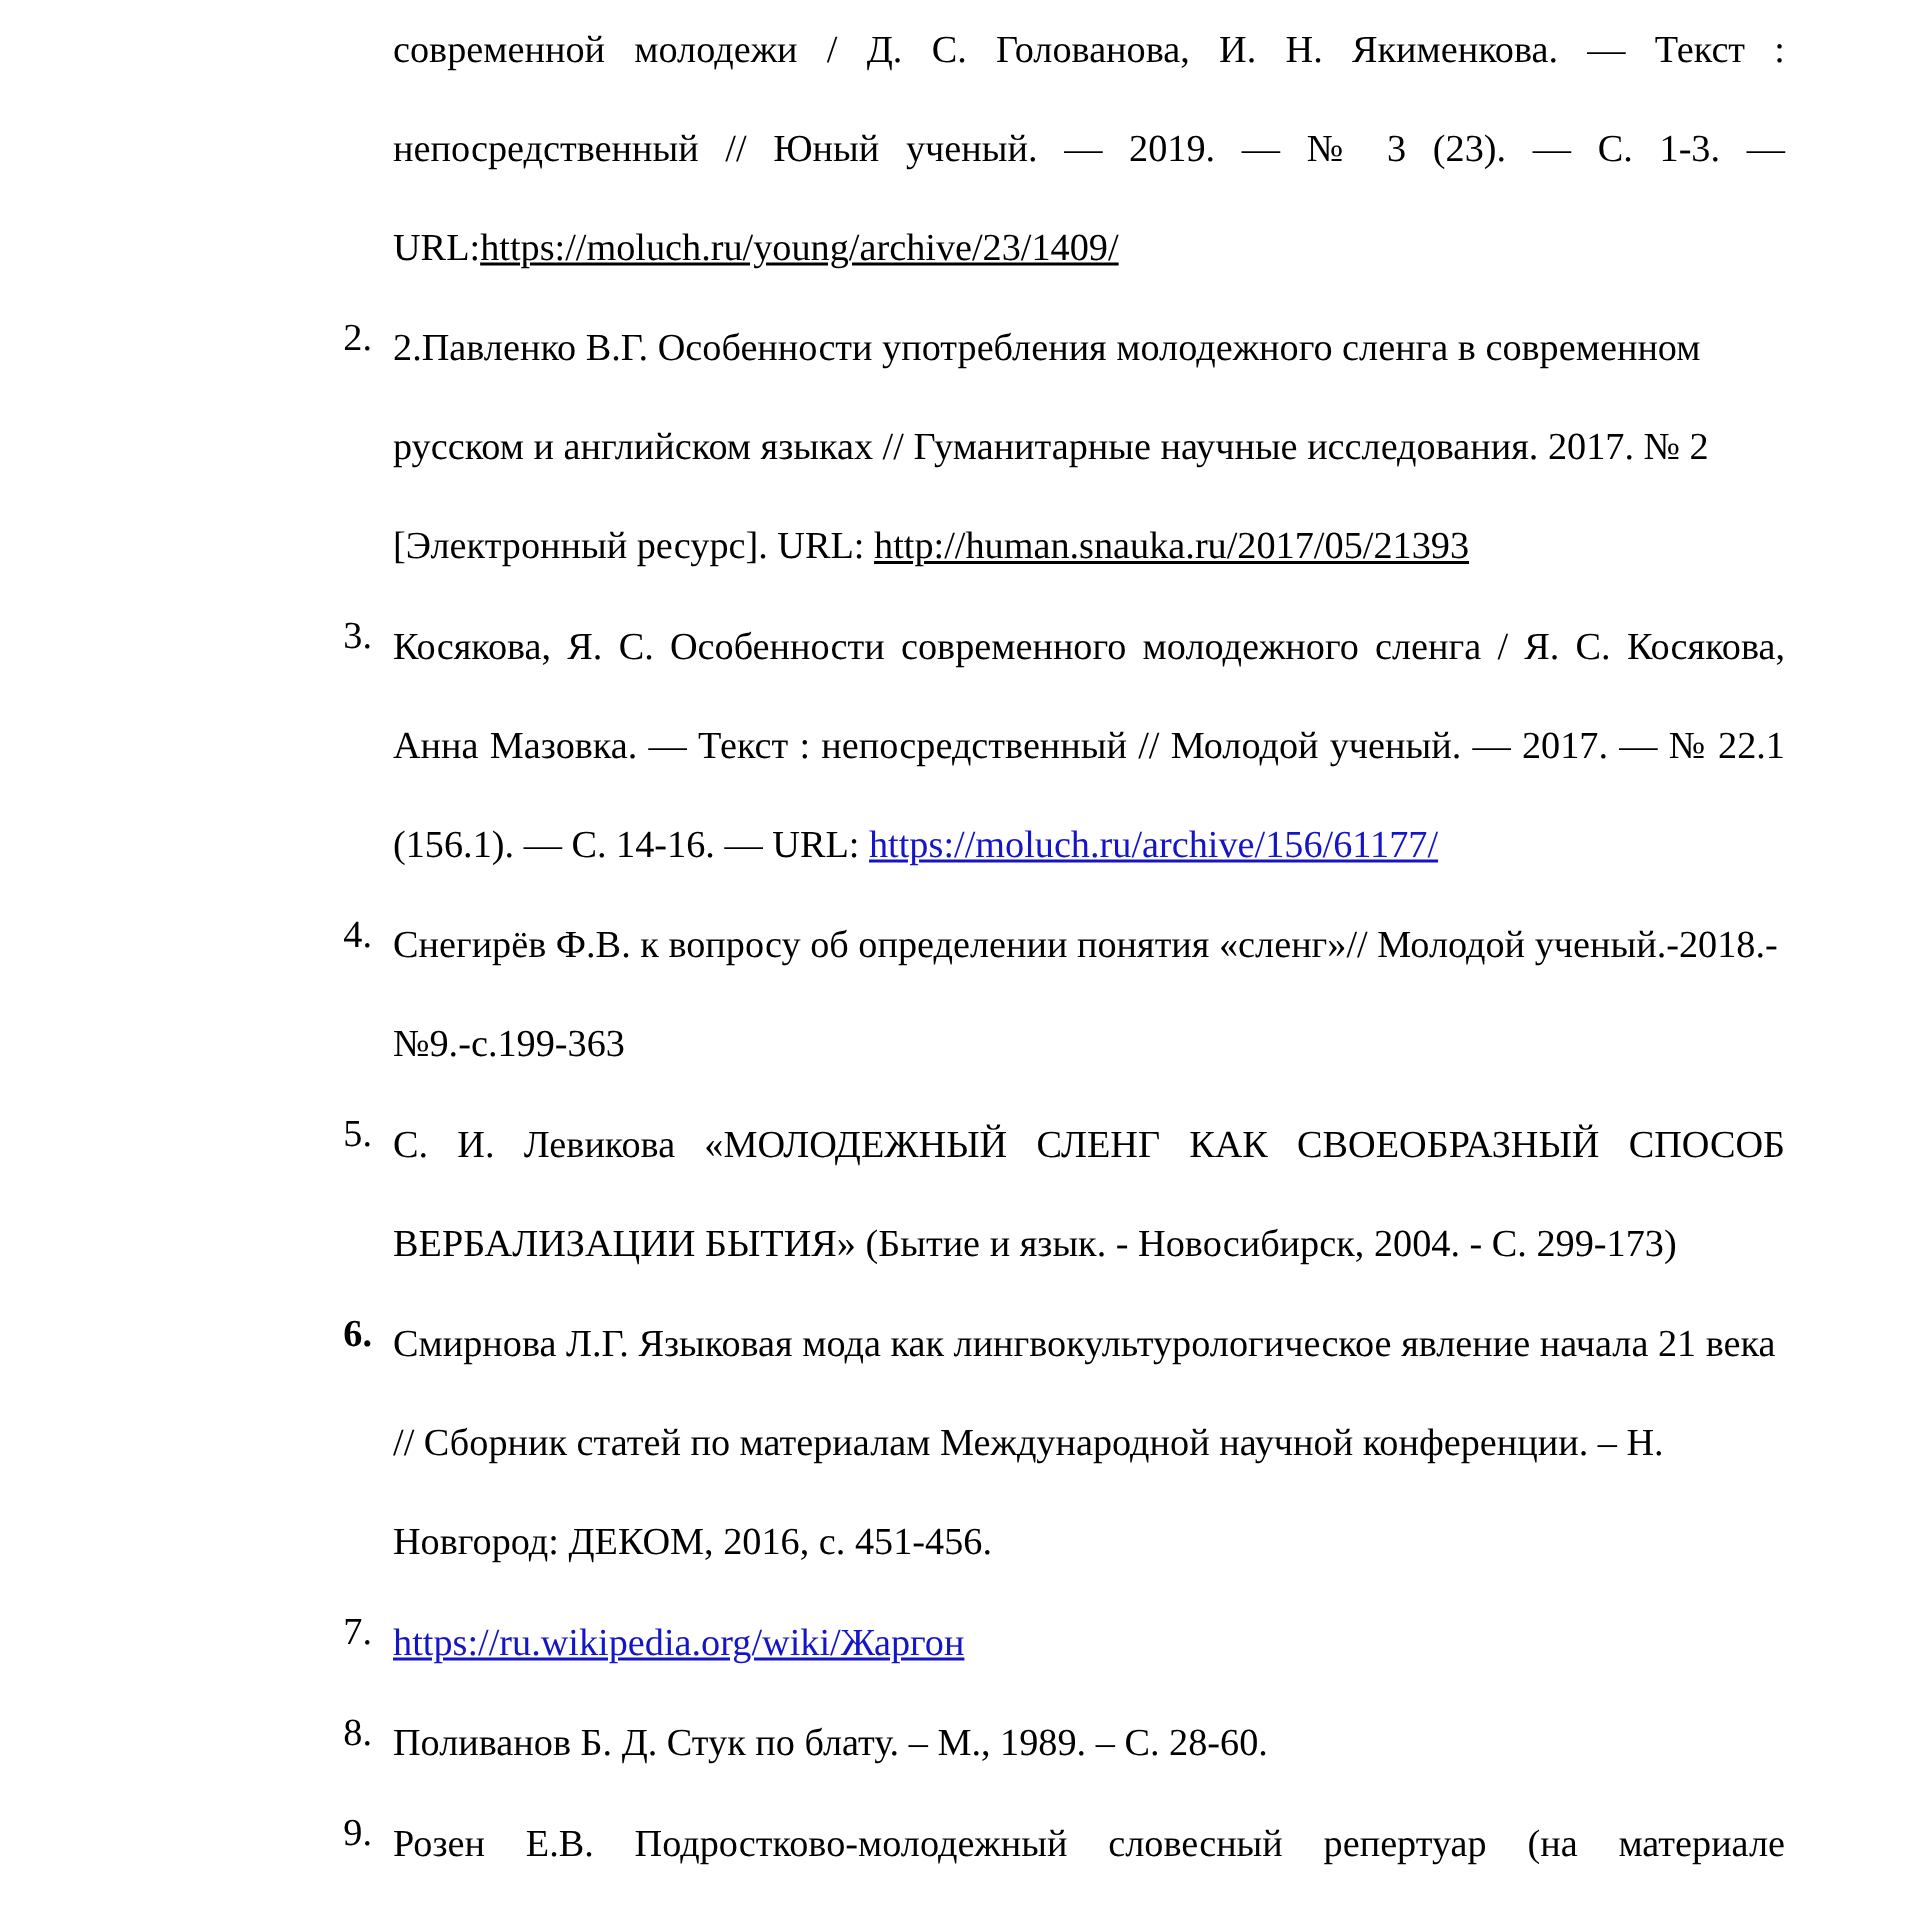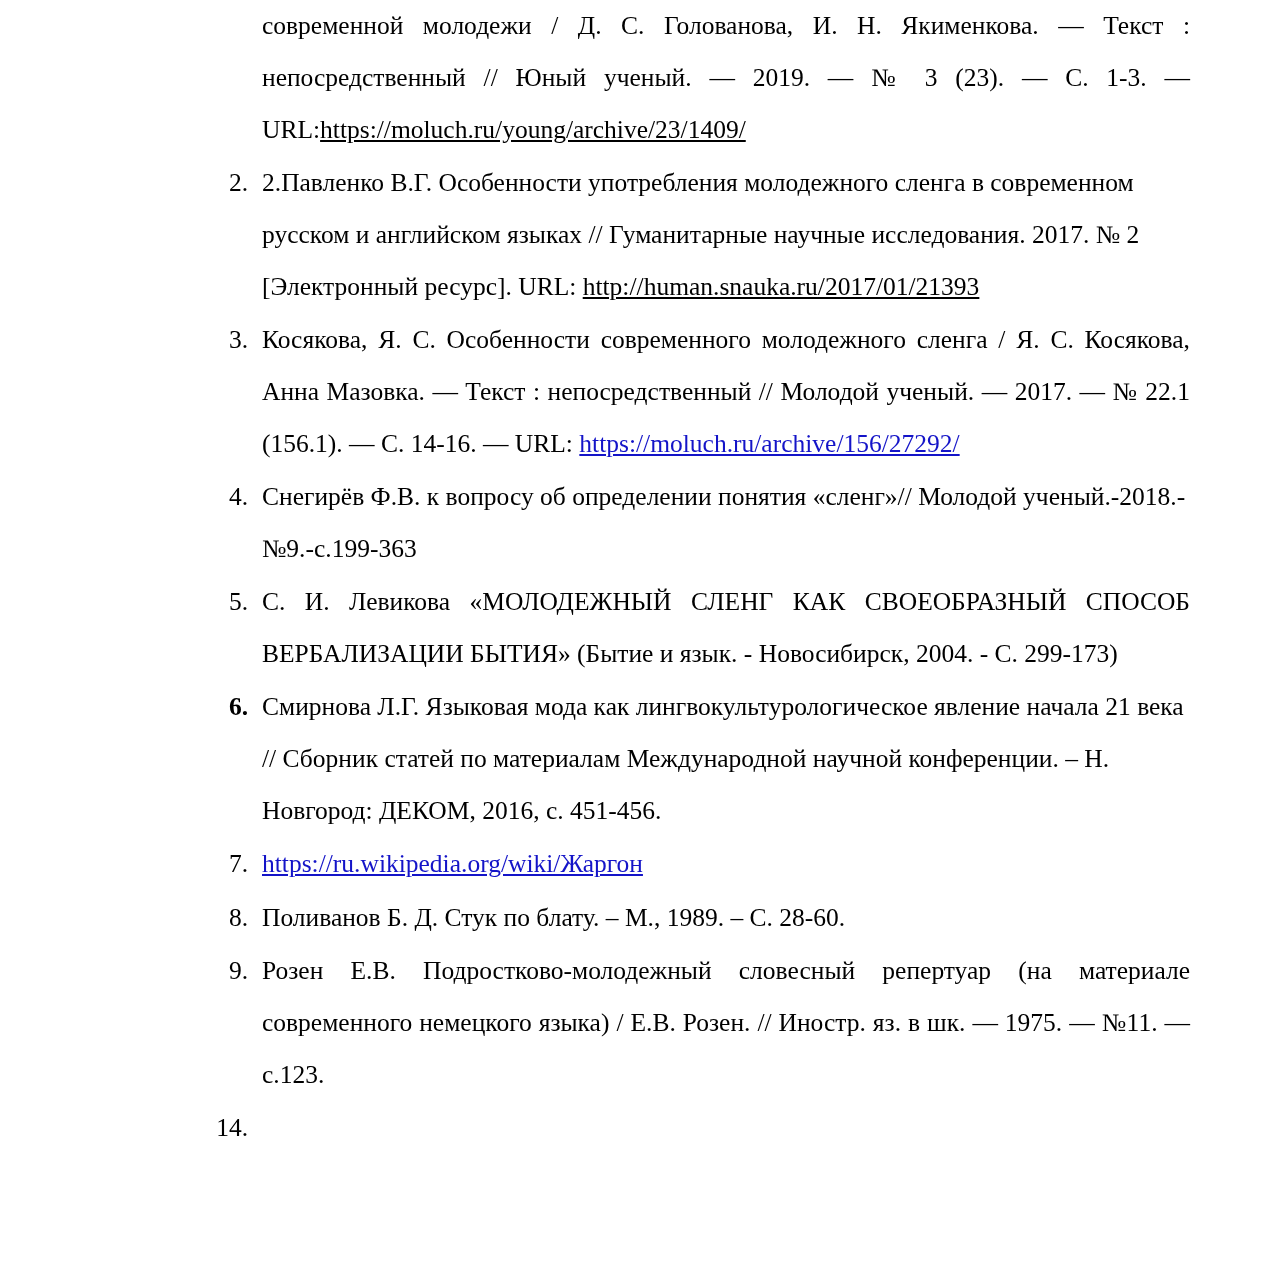--- a/index.html
+++ b/index.html
@@ -41,21 +41,21 @@
     font-size: 25.5px;
     line-height: 52.5px;
     white-space: nowrap;
   }
   .marker.bold {
     font-weight: bold;
   }
   .body {
     flex: 1;
     font-size: 25.5px;
-    line-height: 52px;
+    line-height: 66px;
   }
   .just {
     text-align: justify;
     text-align-last: left;
   }
   .link {
     color: #1414c8;
     text-decoration: underline;
     text-align: center;
   }
@@ -80,26 +80,26 @@
 <div class="page">
   <div class="biblio">
 
     <div class="entry first-entry">
       <div class="marker"></div>
       <div class="body just"><span>современной молодежи / Д. С. Голованова, И. Н. Якименкова. — Текст : непосредственный // Юный ученый. — 2019. — № 3 (23). — С. 1-3. — URL:</span><span class="link-dark">https://moluch.ru/young/archive/23/1409/</span></div>
     </div>
 
     <div class="entry">
       <div class="marker">2.</div>
-      <div class="body"><span>2.Павленко В.Г. Особенности употребления молодежного сленга в современном русском и английском языках // Гуманитарные научные исследования. 2017. № 2 [Электронный ресурс]. URL: </span><span class="link-dark">http://human.snauka.ru/2017/01/21393</span></div>
+      <div class="body"><span>2.Павленко В.Г. Особенности употребления молодежного сленга в современном русском и английском языках // Гуманитарные научные исследования. 2017. № 2 [Электронный ресурс]. URL: </span><span class="link-dark">http://human.snauka.ru/2017/05/21393</span></div>
     </div>
 
     <div class="entry">
       <div class="marker">3.</div>
-      <div class="body just"><span>Косякова, Я. С. Особенности современного молодежного сленга / Я. С. Косякова, Анна Мазовка. — Текст : непосредственный // Молодой ученый. — 2017. — № 22.1 (156.1). — С. 14-16. — URL: </span><span class="link">https://moluch.ru/archive/156/27292/</span></div>
+      <div class="body just"><span>Косякова, Я. С. Особенности современного молодежного сленга / Я. С. Косякова, Анна Мазовка. — Текст : непосредственный // Молодой ученый. — 2017. — № 22.1 (156.1). — С. 14-16. — URL: </span><span class="link">https://moluch.ru/archive/156/61177/</span></div>
     </div>
 
     <div class="entry">
       <div class="marker">4.</div>
       <div class="body">Снегирёв Ф.В. к вопросу об определении понятия «сленг»// Молодой ученый.-2018.-№9.-с.199-363</div>
     </div>
 
     <div class="entry">
       <div class="marker">5.</div>
       <div class="body just">С. И. Левикова «МОЛОДЕЖНЫЙ СЛЕНГ КАК СВОЕОБРАЗНЫЙ СПОСОБ ВЕРБАЛИЗАЦИИ БЫТИЯ» (Бытие и язык. - Новосибирск, 2004. - С. 299-173)</div>

